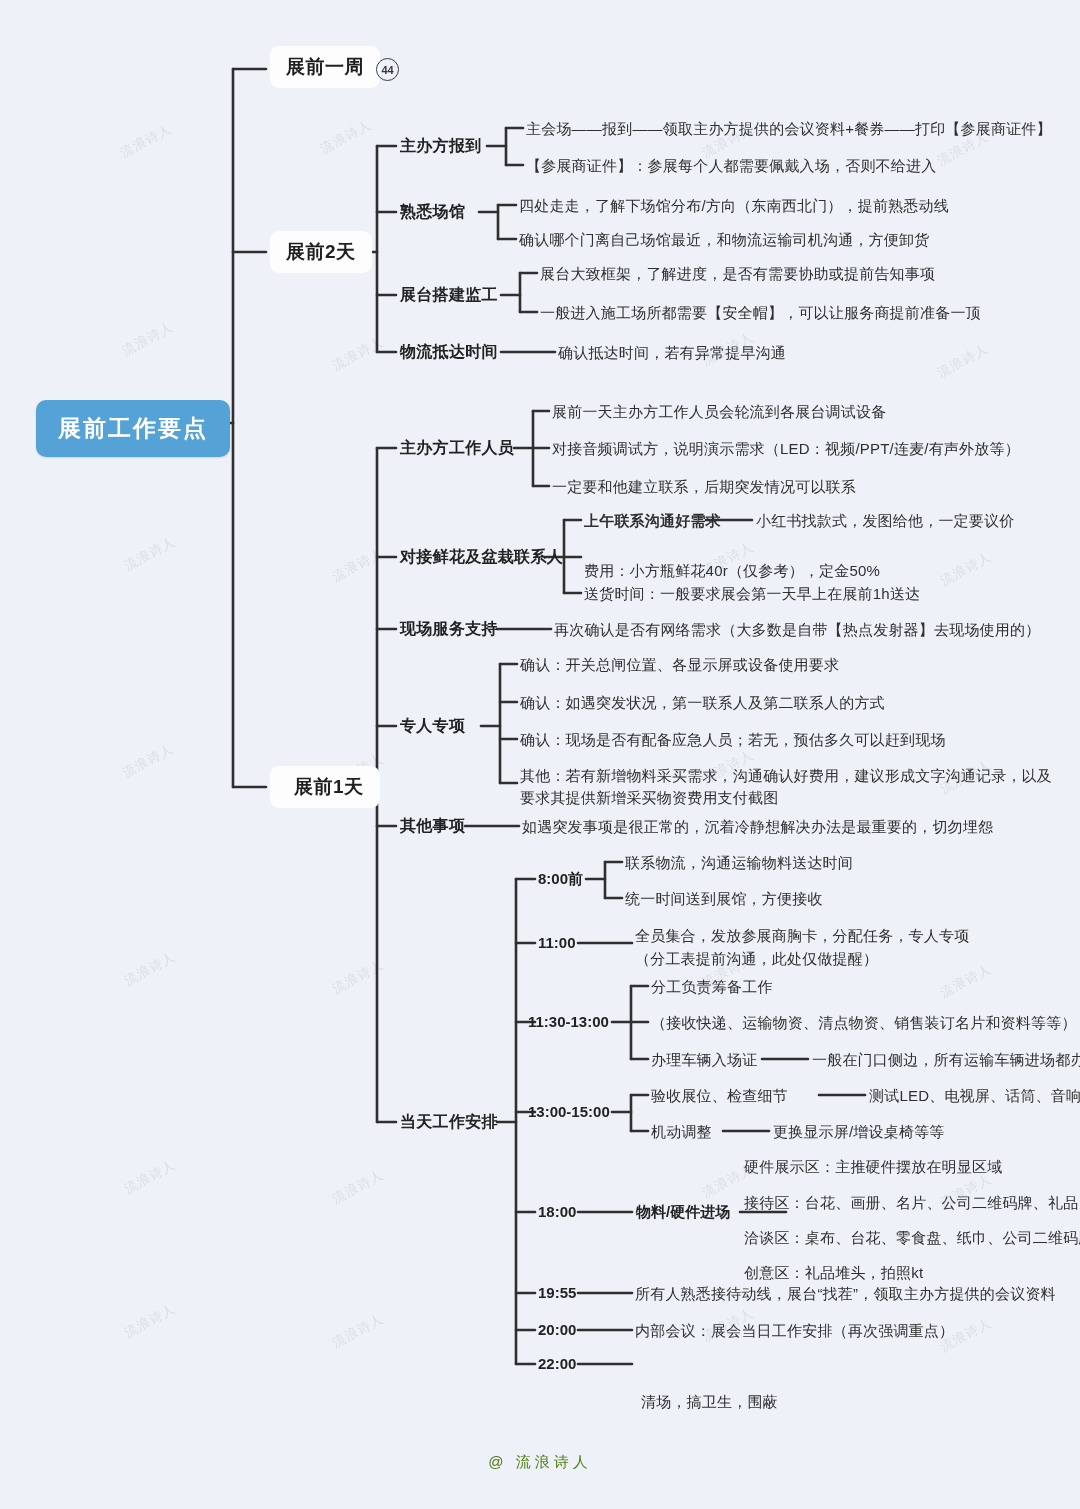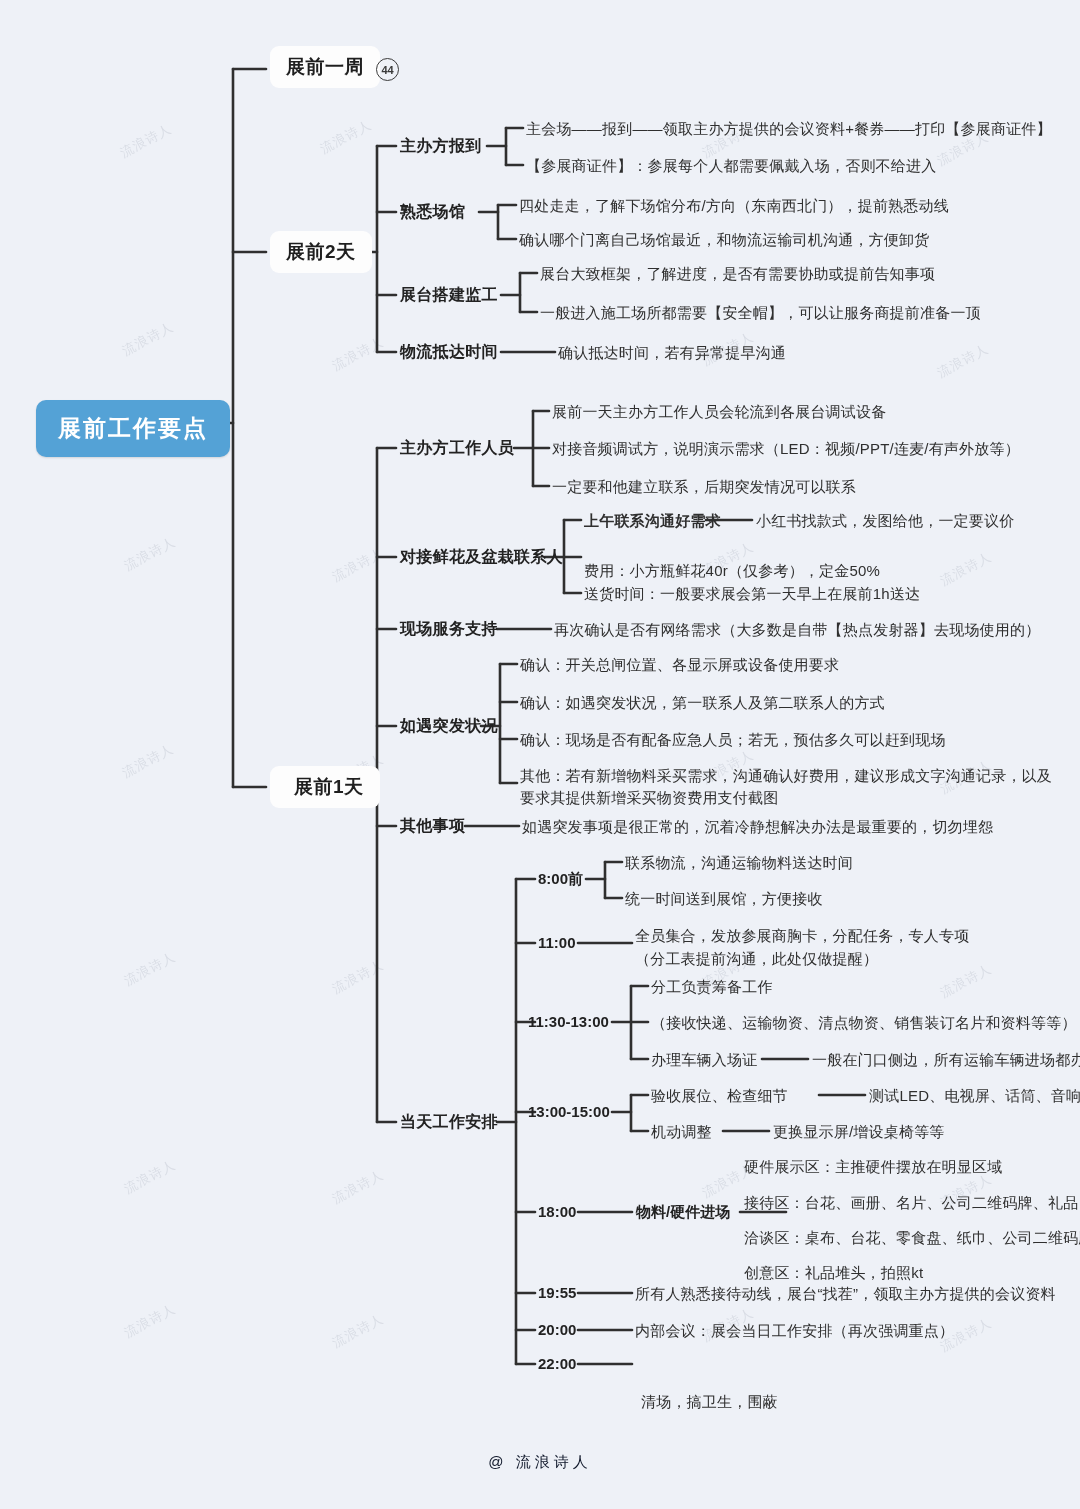--- a/index.html
+++ b/index.html
@@ -47,21 +47,21 @@
 
   
   .wm{
     position:absolute;color:#c9ced8;opacity:.55;
     font-size:13px;transform:rotate(-28deg);
     letter-spacing:1px;pointer-events:none;user-select:none;
     font-family:"Liberation Serif","DejaVu Serif",serif;
   }
   .footer-wm{
     position:absolute;left:0;right:0;text-align:center;
-    color:#0f172a;font-size:15px;letter-spacing:4px;
+    color:#4d7c0f;font-size:15px;letter-spacing:4px;
   }
 </style>
 </head>
 <body>
 
 <div id="mindmap-root">
 
   <div class="wm" style="left:118px;top:132px;">流浪诗人</div>
   <div class="wm" style="left:318px;top:128px;">流浪诗人</div>
   <div class="wm" style="left:700px;top:132px;">流浪诗人</div>
@@ -234,21 +234,21 @@
 
   <div class="node l2-node" style="left:400px;top:546px;">对接鲜花及盆栽联系人</div>
   <div class="node leaf bold" style="left:584px;top:511px;">上午联系沟通好需求</div>
   <div class="node leaf" style="left:756px;top:511px;">小红书找款式，发图给他，一定要议价</div>
   <div class="node leaf" style="left:584px;top:548px;margin-top:13px;">费用：小方瓶鲜花40r（仅参考），定金50%</div>
   <div class="node leaf" style="left:584px;top:584px;">送货时间：一般要求展会第一天早上在展前1h送达</div>
 
   <div class="node l2-node" style="left:400px;top:618px;">现场服务支持</div>
   <div class="node leaf" style="left:554px;top:620px;">再次确认是否有网络需求（大多数是自带【热点发射器】去现场使用的）</div>
 
-  <div class="node l2-node" style="left:400px;top:715px;">如遇突发状况</div>
+  <div class="node l2-node" style="left:400px;top:715px;">专人专项</div>
   <div class="node leaf" style="left:520px;top:655px;">确认：开关总闸位置、各显示屏或设备使用要求</div>
   <div class="node leaf" style="left:520px;top:693px;">确认：如遇突发状况，第一联系人及第二联系人的方式</div>
   <div class="node leaf" style="left:520px;top:730px;">确认：现场是否有配备应急人员；若无，预估多久可以赶到现场</div>
   <div class="node leaf" style="left:520px;top:765px;line-height:1.45;">其他：若有新增物料采买需求，沟通确认好费用，建议形成文字沟通记录，以及
 要求其提供新增采买物资费用支付截图</div>
 
   <div class="node l2-node" style="left:400px;top:815px;">其他事项</div>
   <div class="node leaf" style="left:522px;top:817px;">如遇突发事项是很正常的，沉着冷静想解决办法是最重要的，切勿埋怨</div>
 
   <div class="node l2-node" style="left:400px;top:1111px;">当天工作安排</div>

